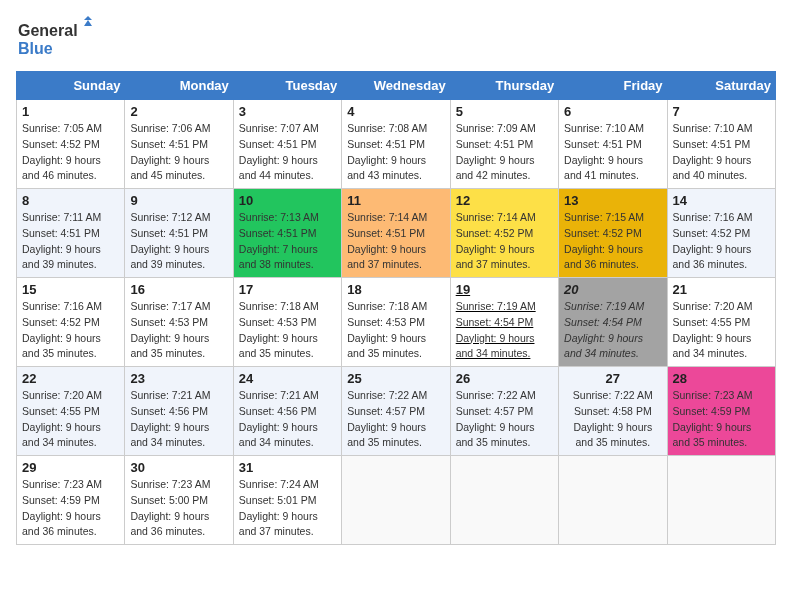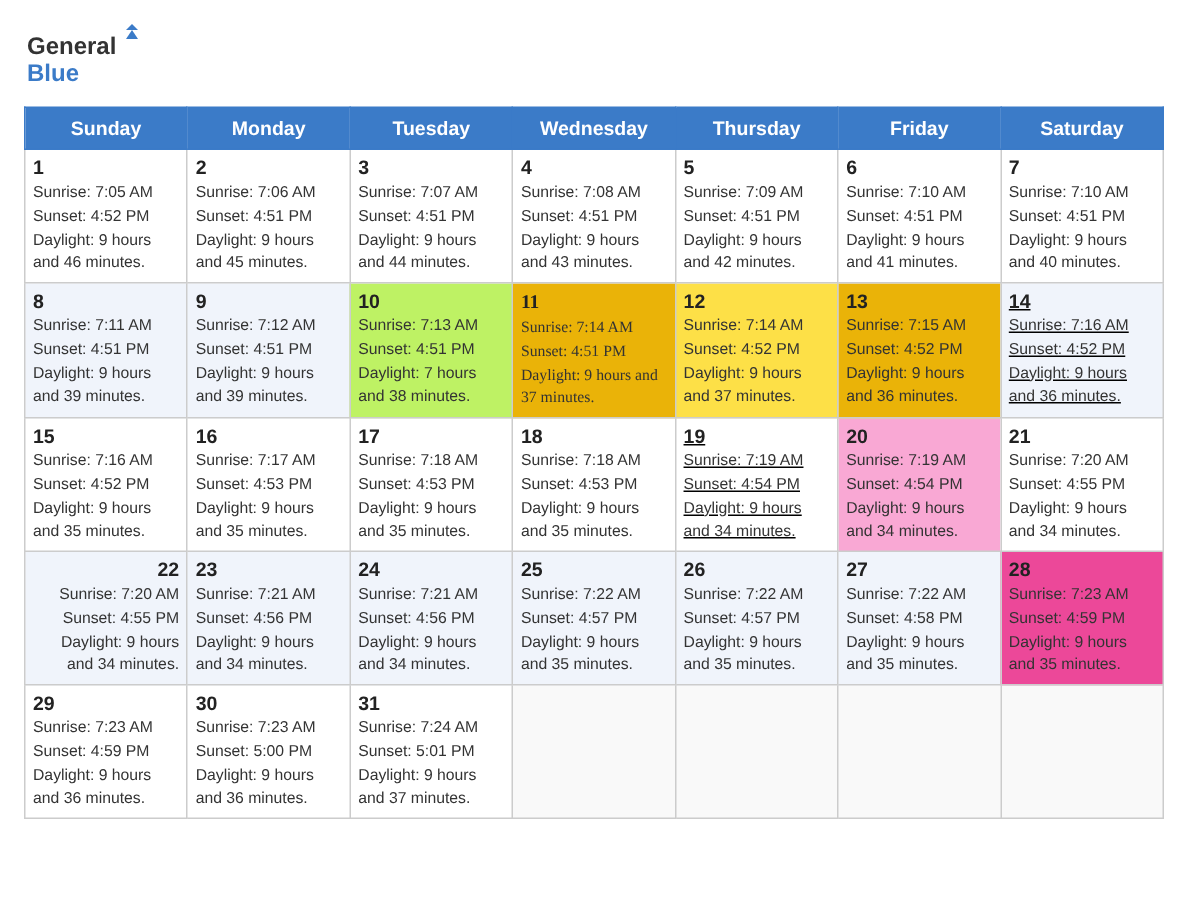--- a/index.html
+++ b/index.html
@@ -36,21 +36,21 @@
     }
     .calendar {
       width: 100%;
       border-collapse: collapse;
       font-size: 11px;
     }
     .calendar th {
       background-color: #3b7bc8;
       color: #fff;
       padding: 6px 4px;
-      text-align: center;
+      text-align: right;
       font-size: 13px;
       font-weight: bold;
       border: 1px solid #3b7bc8;
     }
     .calendar td {
       border: 1px solid #ccc;
       vertical-align: top;
       padding: 4px 5px;
       width: calc(100% / 7);
       min-height: 80px;
@@ -159,45 +159,45 @@
           <span class="day-info">Sunrise: 7:11 AM</span><br>
           <span class="day-info">Sunset: 4:51 PM</span><br>
           <span class="day-info">Daylight: 9 hours and 39 minutes.</span>
         </td>
         <td style="background: rgb(240, 244, 251);">
           <span class="day-number">9</span>
           <span class="day-info">Sunrise: 7:12 AM</span><br>
           <span class="day-info">Sunset: 4:51 PM</span><br>
           <span class="day-info">Daylight: 9 hours and 39 minutes.</span>
         </td>
-        <td style="background: #bef264;">
+        <td style="background: #22c55e;">
           <span class="day-number">10</span>
           <span class="day-info">Sunrise: 7:13 AM</span><br>
           <span class="day-info">Sunset: 4:51 PM</span><br>
           <span class="day-info">Daylight: 7 hours and 38 minutes.</span>
         </td>
-        <td style="background: #eab308; font-family: Liberation Serif, serif;">
+        <td style="background: #fdba74;">
           <span class="day-number">11</span>
           <span class="day-info">Sunrise: 7:14 AM</span><br>
           <span class="day-info">Sunset: 4:51 PM</span><br>
           <span class="day-info">Daylight: 9 hours and 37 minutes.</span>
         </td>
         <td style="background: #fde047;">
           <span class="day-number">12</span>
           <span class="day-info">Sunrise: 7:14 AM</span><br>
           <span class="day-info">Sunset: 4:52 PM</span><br>
           <span class="day-info">Daylight: 9 hours and 37 minutes.</span>
         </td>
         <td style="background: #eab308;">
           <span class="day-number">13</span>
           <span class="day-info">Sunrise: 7:15 AM</span><br>
           <span class="day-info">Sunset: 4:52 PM</span><br>
           <span class="day-info">Daylight: 9 hours and 36 minutes.</span>
         </td>
-        <td style="background: rgb(240, 244, 251); text-decoration: underline;">
+        <td style="background: rgb(240, 244, 251);">
           <span class="day-number">14</span>
           <span class="day-info">Sunrise: 7:16 AM</span><br>
           <span class="day-info">Sunset: 4:52 PM</span><br>
           <span class="day-info">Daylight: 9 hours and 36 minutes.</span>
         </td>
       </tr>
       <tr class="week-row">
         <td style="background: rgb(255, 255, 255);">
           <span class="day-number">15</span>
           <span class="day-info">Sunrise: 7:16 AM</span><br>
@@ -221,35 +221,35 @@
           <span class="day-info">Sunrise: 7:18 AM</span><br>
           <span class="day-info">Sunset: 4:53 PM</span><br>
           <span class="day-info">Daylight: 9 hours and 35 minutes.</span>
         </td>
         <td style="background: rgb(255, 255, 255); text-decoration: underline;">
           <span class="day-number">19</span>
           <span class="day-info">Sunrise: 7:19 AM</span><br>
           <span class="day-info">Sunset: 4:54 PM</span><br>
           <span class="day-info">Daylight: 9 hours and 34 minutes.</span>
         </td>
-        <td style="background: #f9a8d4;">
+        <td style="background: #a3a3a3; font-style: italic;">
           <span class="day-number">20</span>
           <span class="day-info">Sunrise: 7:19 AM</span><br>
           <span class="day-info">Sunset: 4:54 PM</span><br>
           <span class="day-info">Daylight: 9 hours and 34 minutes.</span>
         </td>
         <td style="background: rgb(255, 255, 255);">
           <span class="day-number">21</span>
           <span class="day-info">Sunrise: 7:20 AM</span><br>
           <span class="day-info">Sunset: 4:55 PM</span><br>
           <span class="day-info">Daylight: 9 hours and 34 minutes.</span>
         </td>
       </tr>
       <tr class="week-row">
-        <td style="background: rgb(240, 244, 251); text-align: right;">
+        <td style="background: rgb(240, 244, 251);">
           <span class="day-number">22</span>
           <span class="day-info">Sunrise: 7:20 AM</span><br>
           <span class="day-info">Sunset: 4:55 PM</span><br>
           <span class="day-info">Daylight: 9 hours and 34 minutes.</span>
         </td>
         <td style="background: rgb(240, 244, 251);">
           <span class="day-number">23</span>
           <span class="day-info">Sunrise: 7:21 AM</span><br>
           <span class="day-info">Sunset: 4:56 PM</span><br>
           <span class="day-info">Daylight: 9 hours and 34 minutes.</span>
@@ -265,21 +265,21 @@
           <span class="day-info">Sunrise: 7:22 AM</span><br>
           <span class="day-info">Sunset: 4:57 PM</span><br>
           <span class="day-info">Daylight: 9 hours and 35 minutes.</span>
         </td>
         <td style="background: rgb(240, 244, 251);">
           <span class="day-number">26</span>
           <span class="day-info">Sunrise: 7:22 AM</span><br>
           <span class="day-info">Sunset: 4:57 PM</span><br>
           <span class="day-info">Daylight: 9 hours and 35 minutes.</span>
         </td>
-        <td style="background: rgb(240, 244, 251);">
+        <td style="background: rgb(240, 244, 251); text-align: center;">
           <span class="day-number">27</span>
           <span class="day-info">Sunrise: 7:22 AM</span><br>
           <span class="day-info">Sunset: 4:58 PM</span><br>
           <span class="day-info">Daylight: 9 hours and 35 minutes.</span>
         </td>
         <td style="background: #ec4899;">
           <span class="day-number">28</span>
           <span class="day-info">Sunrise: 7:23 AM</span><br>
           <span class="day-info">Sunset: 4:59 PM</span><br>
           <span class="day-info">Daylight: 9 hours and 35 minutes.</span>

